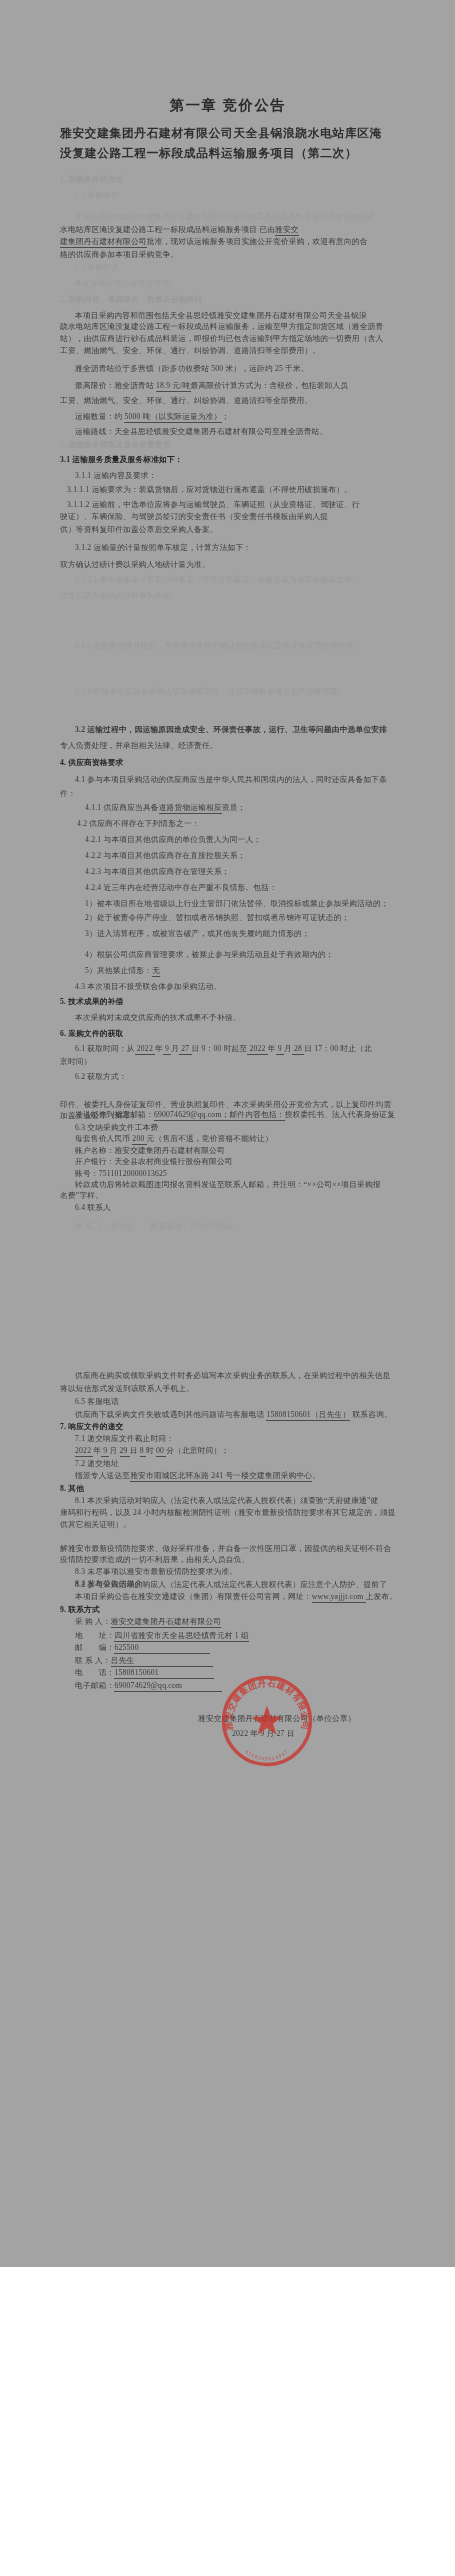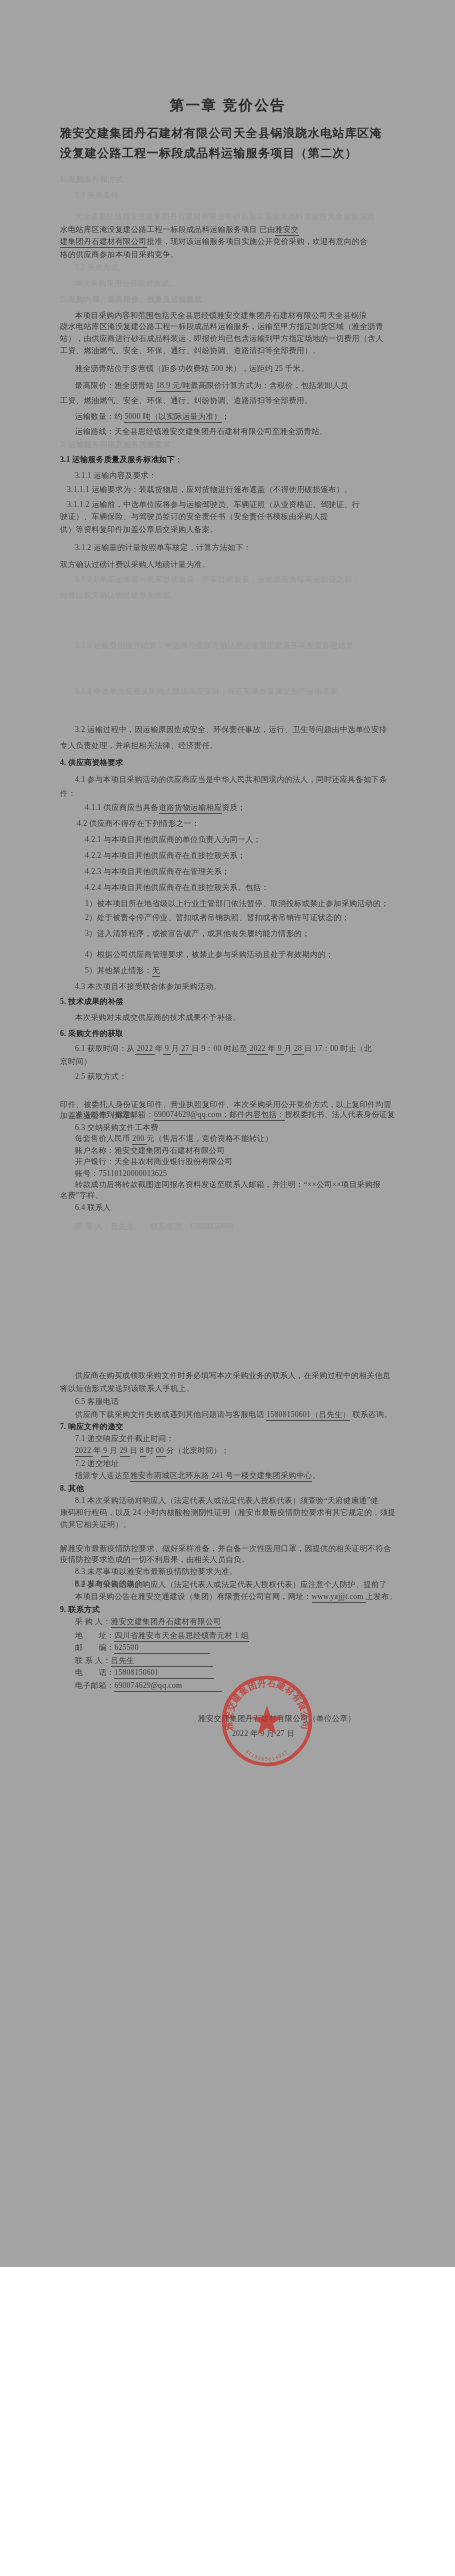--- a/index.html
+++ b/index.html
@@ -51,43 +51,43 @@
     <div class="line" style="top: 485px; left: 67px;"><span>3.1.1.1 运输要求为：装载货物后，应对货物进行篷布遮盖（不得使用破损篷布）。</span></div>
     <div class="line" style="top: 500px; left: 67px;"><span>3.1.1.2 运输前，中选单位应将参与运输驾驶员、车辆证照（从业资格证、驾驶证、行</span></div>
     <div class="line" style="top: 512px; left: 60px;"><span>驶证）、车辆保险、与驾驶员签订的安全责任书（安全责任书模板由采购人提</span></div>
     <div class="line" style="top: 525px; left: 60px;"><span>供）等资料复印件加盖公章后交采购人备案。</span></div>
     <div class="line" style="top: 543px; left: 75px;"><span>3.1.2 运输量的计量按照单车核定，计算方法如下：</span></div>
     <div class="line" style="top: 560px; left: 60px;"><span>双方确认过磅计费以采购人地磅计量为准。</span></div>
     <div class="line faint" style="top: 575px; left: 75px;"><span>3.1.2.1 单车运输量＝装车过磅重量－空车过磅重量，运输总量为每车运输量之和，</span></div>
     <div class="line faint" style="top: 591px; left: 60px;"><span>结算以双方确认的过磅单为依据。</span></div>
     <div class="line faint" style="top: 641px; left: 75px;"><span>3.1.3 运输费用按月结算，中选单位凭双方确认的运输量汇总表开具发票办理结算。</span></div>
     <div class="line faint" style="top: 687px; left: 75px;"><span>3.1.4 中选单位应服从采购人现场调度安排，保证车辆数量满足生产运输需要。</span></div>
-    <div class="line" style="top: 725px; left: 75px;"><span>3.2 运输过程中，因运输原因造成安全、环保责任事故，运行、卫生等问题由中选单位安排</span></div>
+    <div class="line" style="top: 725px; left: 75px; font-weight: bold;"><span>3.2 运输过程中，因运输原因造成安全、环保责任事故，运行、卫生等问题由中选单位安排</span></div>
     <div class="line" style="top: 741px; left: 60px;"><span>专人负责处理，并承担相关法律、经济责任。</span></div>
     <div class="line bold" style="top: 758px; left: 60px;"><span>4. 供应商资格要求</span></div>
     <div class="line" style="top: 775px; left: 75px;"><span>4.1 参与本项目采购活动的供应商应当是中华人民共和国境内的法人，同时还应具备如下条</span></div>
     <div class="line" style="top: 789px; left: 60px;"><span>件：</span></div>
     <div class="line" style="top: 803px; left: 85px;"><span>4.1.1 供应商应当具备</span><span class="u">道路货物运输相应</span><span>资质；</span></div>
     <div class="line" style="top: 819px; left: 77px;"><span>4.2 供应商不得存在下列情形之一：</span></div>
     <div class="line" style="top: 835px; left: 85px;"><span>4.2.1 与本项目其他供应商的单位负责人为同一人；</span></div>
     <div class="line" style="top: 851px; left: 85px;"><span>4.2.2 与本项目其他供应商存在直接控股关系；</span></div>
     <div class="line" style="top: 867px; left: 85px;"><span>4.2.3 与本项目其他供应商存在管理关系；</span></div>
-    <div class="line" style="top: 883px; left: 85px;"><span>4.2.4 与本项目其他供应商存在直接控股关系。包括：</span></div>
+    <div class="line" style="top: 883px; left: 85px;"><span>4.2.4 近三年内在经营活动中存在严重不良情形。包括：</span></div>
     <div class="line" style="top: 899px; left: 85px;"><span>1）被本项目所在地省级以上行业主管部门依法暂停、取消投标或禁止参加采购活动的；</span></div>
     <div class="line" style="top: 913px; left: 85px;"><span>2）处于被责令停产停业、暂扣或者吊销执照、暂扣或者吊销许可证状态的；</span></div>
     <div class="line" style="top: 929px; left: 85px;"><span>3）进入清算程序，或被宣告破产，或其他丧失履约能力情形的；</span></div>
     <div class="line" style="top: 950px; left: 85px;"><span>4）根据公司供应商管理要求，被禁止参与采购活动且处于有效期内的；</span></div>
     <div class="line" style="top: 966px; left: 85px;"><span>5）其他禁止情形：</span><span class="u">无</span></div>
     <div class="line" style="top: 982px; left: 75px;"><span>4.3 本次项目不接受联合体参加采购活动。</span></div>
     <div class="line bold" style="top: 997px; left: 60px;"><span>5. 技术成果的补偿</span></div>
     <div class="line" style="top: 1013px; left: 75px;"><span>本次采购对未成交供应商的技术成果不予补偿。</span></div>
     <div class="line bold" style="top: 1029px; left: 60px;"><span>6. 采购文件的获取</span></div>
     <div class="line" style="top: 1044px; left: 75px;"><span>6.1 获取时间：从</span><span class="u"> 2022 </span><span>年</span><span class="u"> 9 </span><span>月</span><span class="u"> 27 </span><span>日 9：00 时起至</span><span class="u"> 2022 </span><span>年</span><span class="u"> 9 </span><span>月</span><span class="u"> 28 </span><span>日 17：00 时止（北</span></div>
     <div class="line" style="top: 1057px; left: 60px;"><span>京时间）</span></div>
-    <div class="line" style="top: 1072px; left: 75px;"><span>2.5 获取方式：</span></div>
+    <div class="line" style="top: 1072px; left: 75px;"><span>6.2 获取方式：</span></div>
     <div class="line" style="top: 1088px; left: 75px; margin-top: 22px;"><span>发送邮件到指定邮箱：</span><span class="u">690074629@qq.com；邮件内容包括：</span><span>授权委托书、法人代表身份证复</span></div>
     <div class="line" style="top: 1100px; left: 60px;"><span>印件、被委托人身份证复印件、营业执照复印件、本次采购采用公开竞价方式，以上复印件均需</span></div>
     <div class="line" style="top: 1111px; left: 60px;"><span>加盖企业公章（鲜章）。</span></div>
     <div class="line" style="top: 1123px; left: 75px;"><span>6.3 交纳采购文件工本费</span></div>
     <div class="line" style="top: 1134px; left: 75px;"><span>每套售价人民币 </span><span class="u">200 </span><span>元（售后不退，竞价资格不能转让）</span></div>
     <div class="line" style="top: 1146px; left: 75px;"><span>账户名称：雅安交建集团丹石建材有限公司</span></div>
     <div class="line" style="top: 1157px; left: 75px;"><span>开户银行：天全县农村商业银行股份有限公司</span></div>
     <div class="line" style="top: 1169px; left: 75px;"><span>账号：75110120000013625</span></div>
     <div class="line" style="top: 1180px; left: 75px;"><span>转款成功后将转款截图连同报名资料发送至联系人邮箱，并注明：“××公司××项目采购报</span></div>
     <div class="line" style="top: 1191px; left: 60px;"><span>名费”字样。</span></div>

